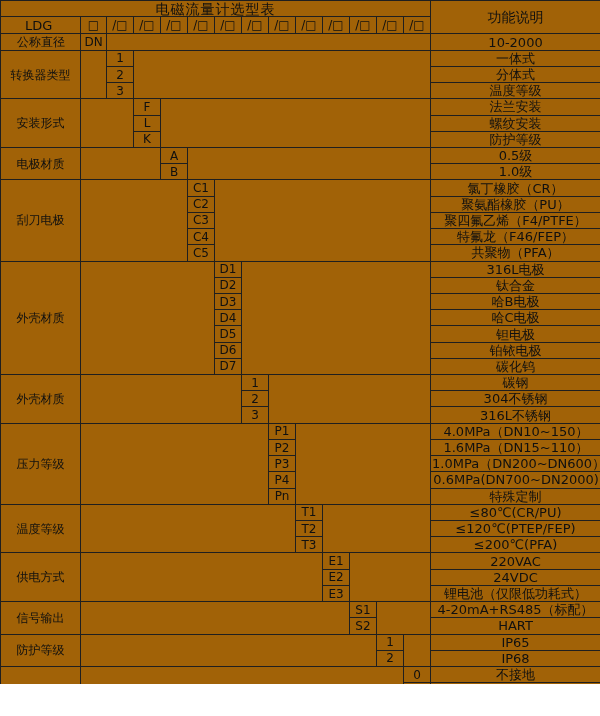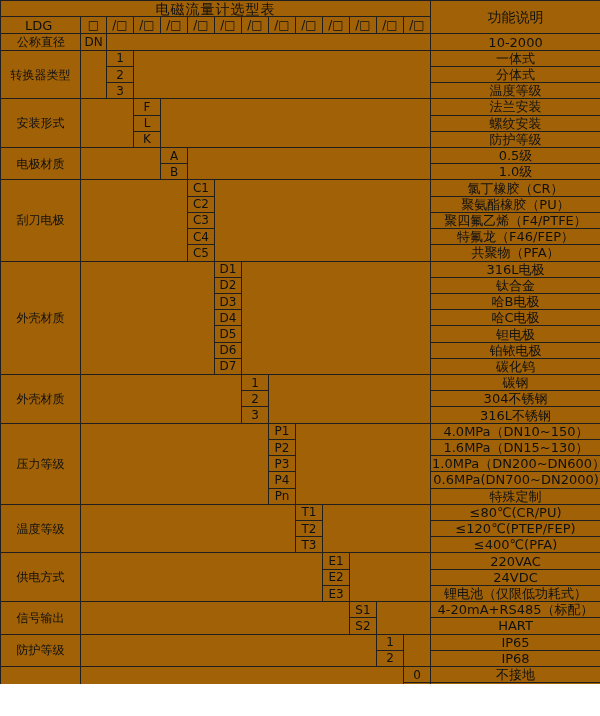--- a/index.html
+++ b/index.html
@@ -180,21 +180,21 @@
         </tr>
         <tr>
           <td class="label" rowspan="5">压力等级</td>
           <td class="spacer" rowspan="5" colspan="7"></td>
           <td class="code">P1</td>
           <td class="spacer" rowspan="5" colspan="5"></td>
           <td class="desc left">4.0MPa（DN10~150）</td>
         </tr>
         <tr>
           <td class="code">P2</td>
-          <td class="desc left">1.6MPa（DN15~130）</td>
+          <td class="desc left">1.6MPa（DN15~110）</td>
         </tr>
         <tr>
           <td class="code">P3</td>
           <td class="desc left">1.0MPa（DN200~DN600）</td>
         </tr>
         <tr>
           <td class="code">P4</td>
           <td class="desc left">0.6MPa(DN700~DN2000)</td>
         </tr>
         <tr>
@@ -207,21 +207,21 @@
           <td class="code">T1</td>
           <td class="spacer" rowspan="3" colspan="4"></td>
           <td class="desc">≤80℃(CR/PU)</td>
         </tr>
         <tr>
           <td class="code">T2</td>
           <td class="desc">≤120℃(PTEP/FEP)</td>
         </tr>
         <tr>
           <td class="code">T3</td>
-          <td class="desc">≤400℃(PFA)</td>
+          <td class="desc">≤200℃(PFA)</td>
         </tr>
         <tr>
           <td class="label" rowspan="3">供电方式</td>
           <td class="spacer" rowspan="3" colspan="9"></td>
           <td class="code">E1</td>
           <td class="spacer" rowspan="3" colspan="3"></td>
           <td class="desc">220VAC</td>
         </tr>
         <tr>
           <td class="code">E2</td>

